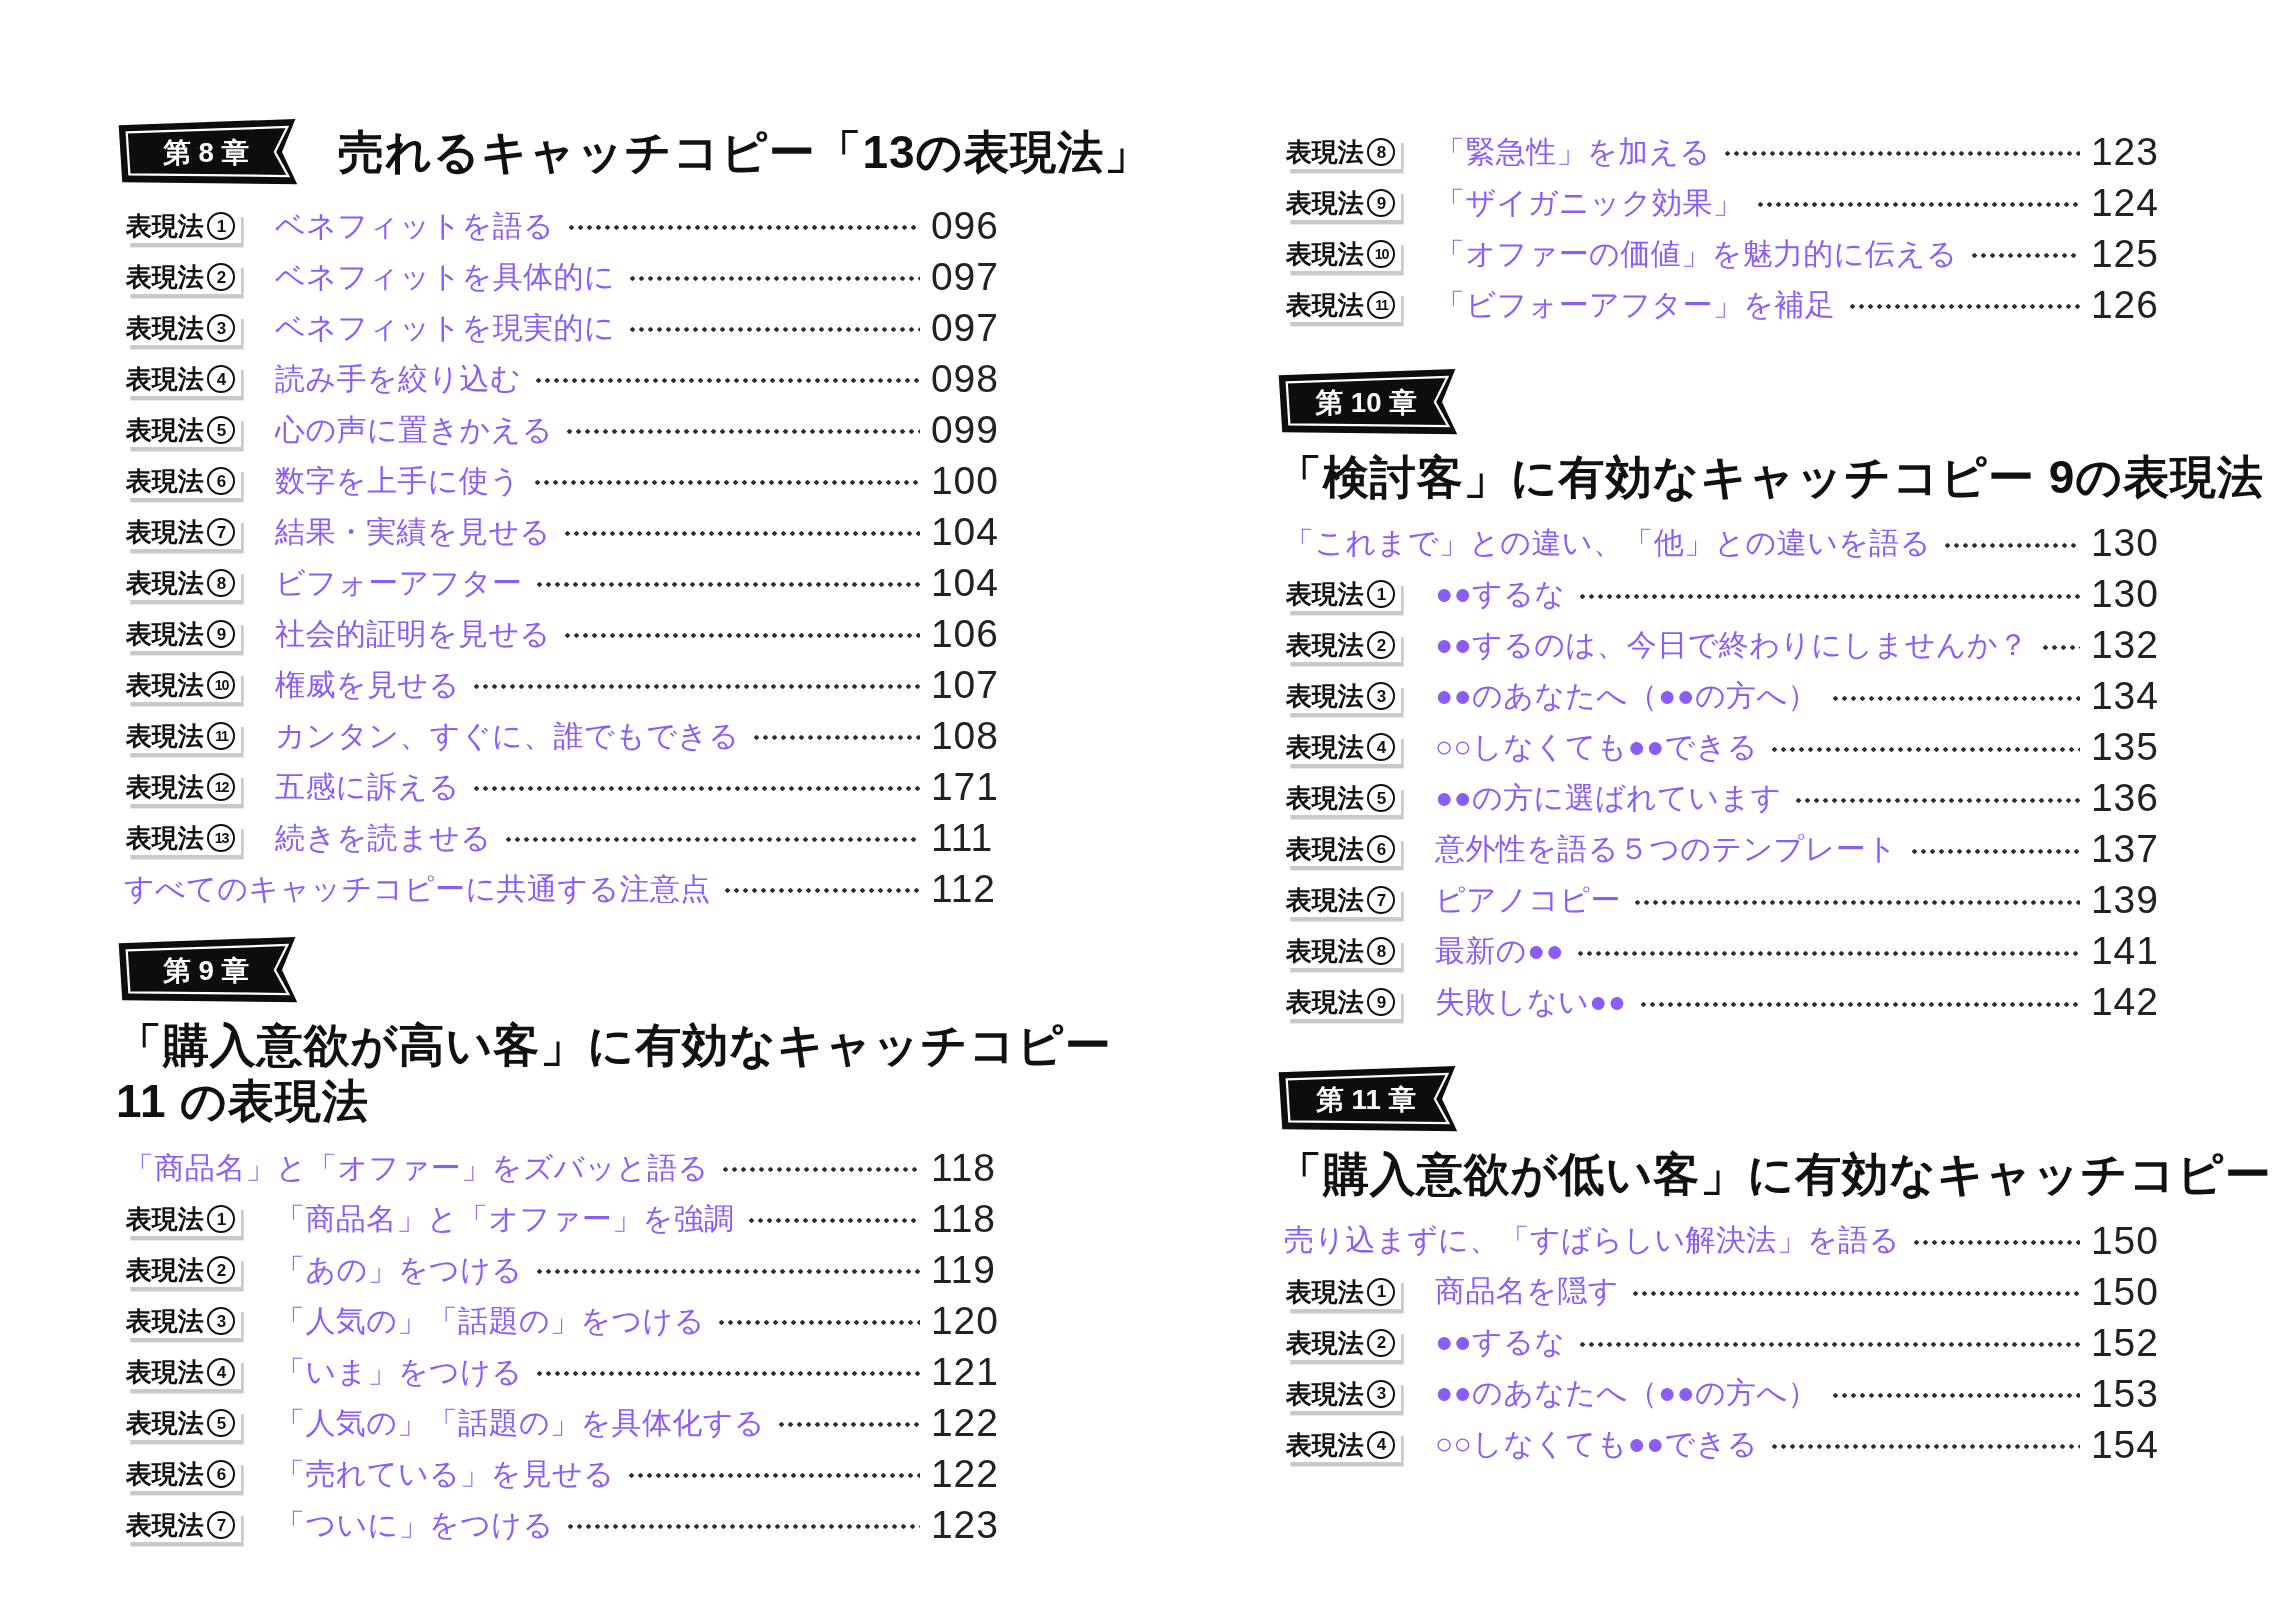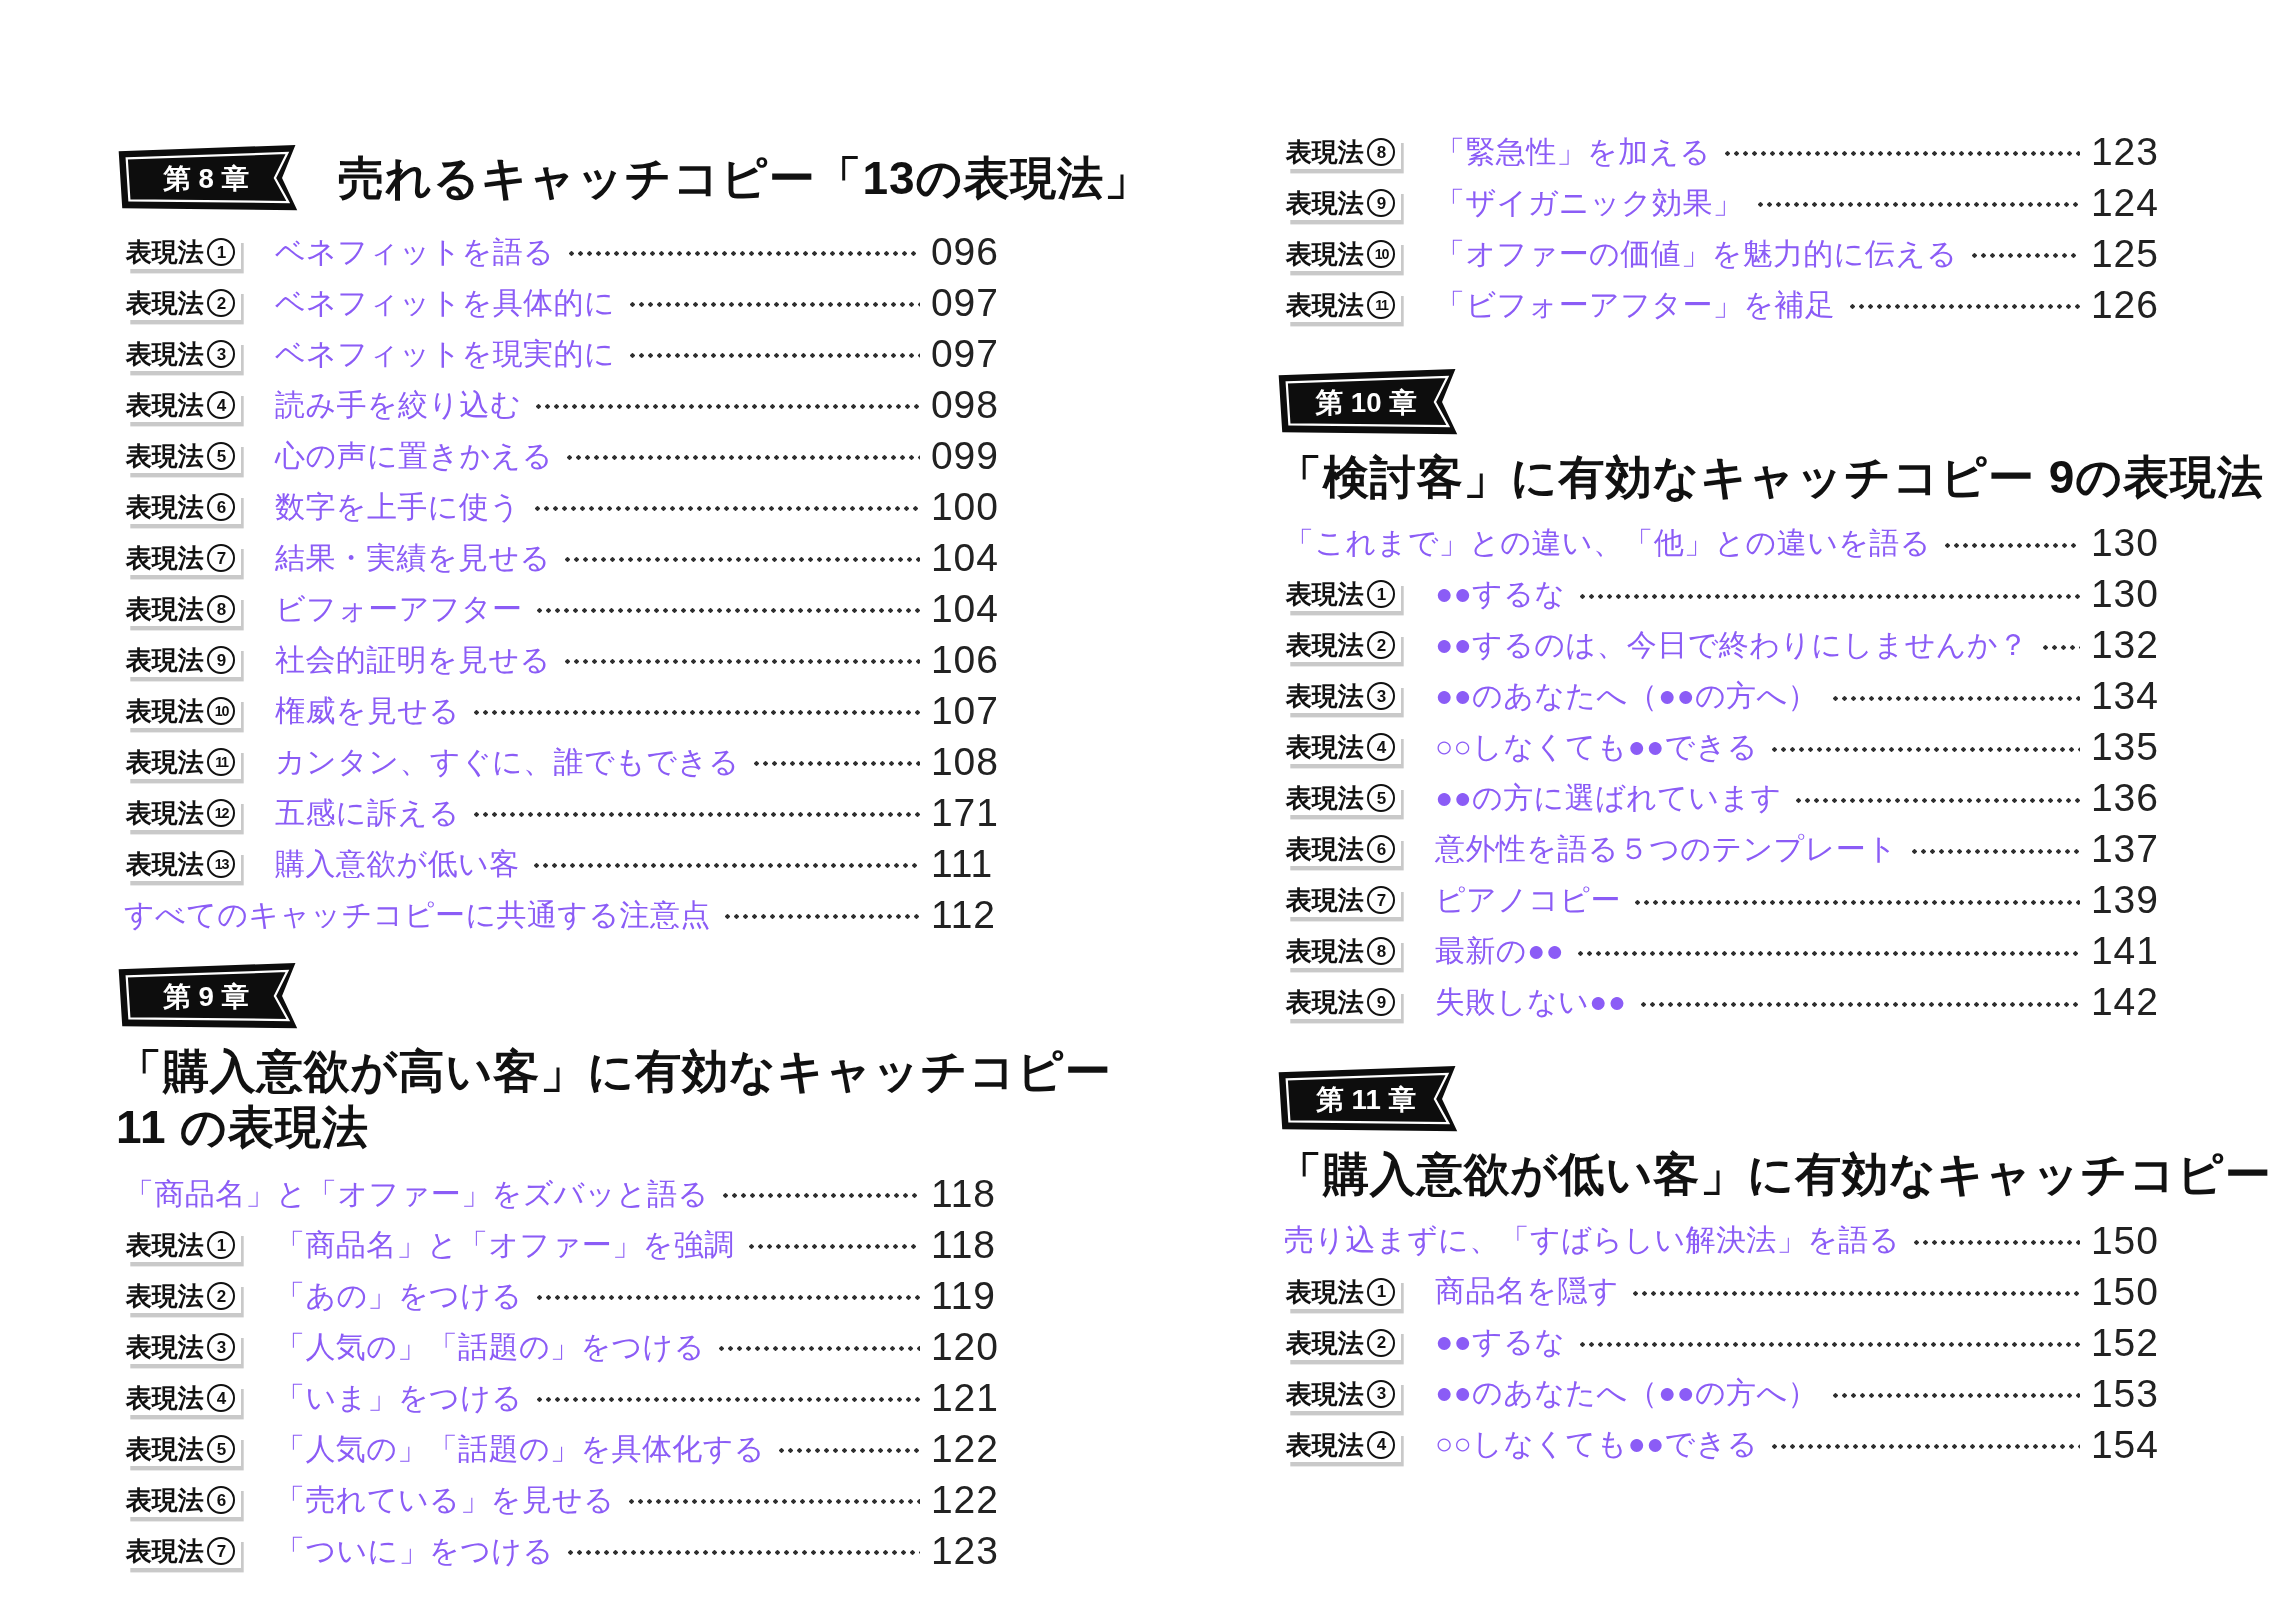--- a/index.html
+++ b/index.html
@@ -2,21 +2,21 @@
 <html style="font-size:14.3px"><head>
 <meta charset="utf-8">
 <style>
   html,body{margin:0;padding:0;}
   body{
     width:2281px;height:1618px;position:relative;overflow:hidden;
     background:#ffffff;color:#111;
     font-family:"Liberation Sans","DejaVu Sans",sans-serif;
   }
   .col{position:absolute;width:882px;}
-  #col-left{left:116px;top:144px;}
+  #col-left{left:116px;top:118px;}
   #col-right{left:1276px;top:127px;}
 
   
   .chapter{white-space:nowrap;}
   .chapter-inline{display:flex;align-items:center;margin-bottom:23px;}
   .chapter-inline .ctitle{margin-left:39px;}
   .chapter-block{margin-top:30px;}
   #col-right .chapter-block{margin-top:46px;}
   .badge-wrap{margin-bottom:12.5px;}
   .ctitle{
@@ -206,21 +206,21 @@
           <div class="leader"></div>
           <span class="pagenum">171</span>
         </div>
         <div class="row">
           <div class="tagbox">
             <span class="tag">
               <span class="tag-text">表現法</span>
               <span class="circ two">13</span>
             </span>
           </div>
-          <span class="ititle">購入意欲が低い客</span>
+          <span class="ititle">続きを読ませる</span>
           <div class="leader"></div>
           <span class="pagenum">111</span>
         </div>
         <div class="row">
           <span class="ititle">すべてのキャッチコピーに共通する注意点</span>
           <div class="leader"></div>
           <span class="pagenum">112</span>
         </div>
       </div>
       <div class="chapter chapter-block">

